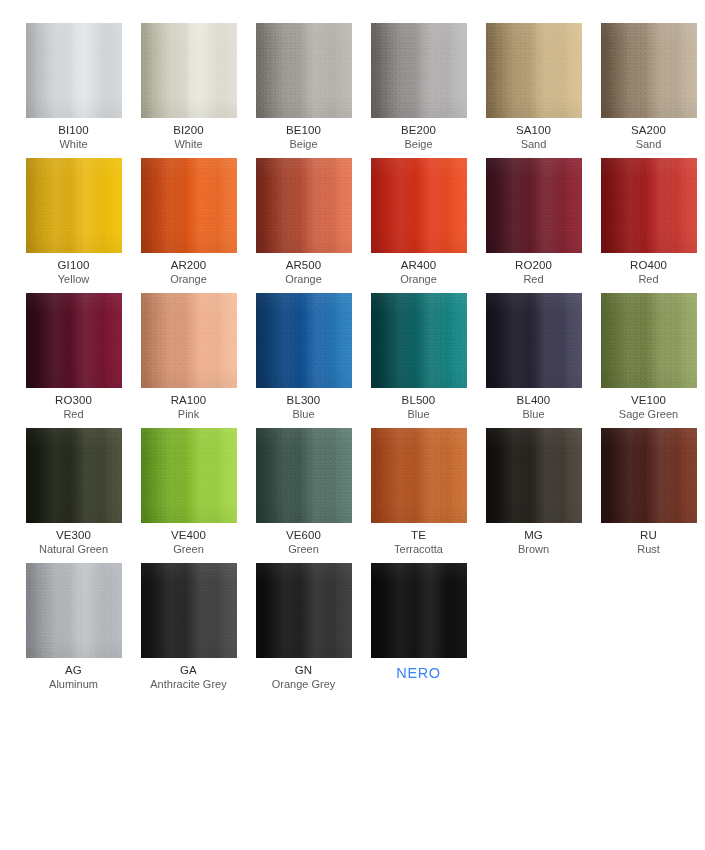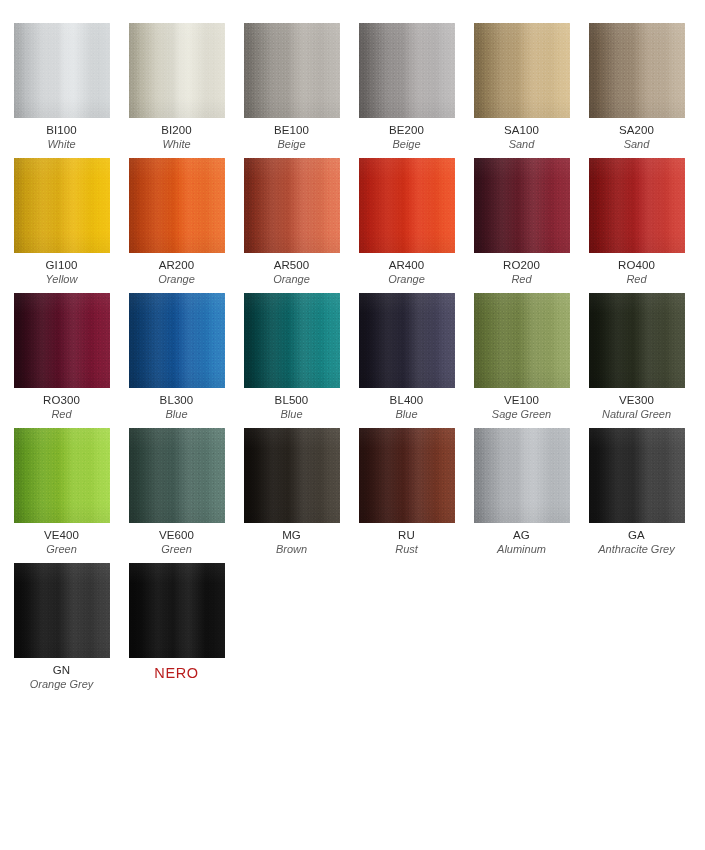--- a/index.html
+++ b/index.html
@@ -14,21 +14,21 @@
     font-family: "Liberation Sans", sans-serif;
     -webkit-font-smoothing: antialiased;
     overflow: hidden;
   }
 
   #swatch-grid {
     position: relative;
     width: 705px;
     height: 850px;
     box-sizing: border-box;
-    padding: 23px 0 0 4px;
+    padding: 23px 0 0 16px;
     display: grid;
     grid-template-columns: repeat(6, 115px);
     grid-auto-rows: 135px;
     align-content: start;
     justify-content: start;
   }
 
   .swatch-cell {
     width: 115px;
     height: 135px;
@@ -95,28 +95,27 @@
     white-space: nowrap;
   }
 
   .swatch-name {
     margin-top: 1px;
     font-size: 11px;
     line-height: 13px;
     color: #5b5b5b;
     text-align: center;
     white-space: nowrap;
-    font-style: italic;
   }
 
   
   .swatch-cell.solo .swatch-code {
     font-size: 14.5px;
     line-height: 17px;
-    color: #b91c1c;
+    color: #3b82f6;
     margin-top: 7px;
     letter-spacing: .6px;
   }
 </style>
 </head>
 <body>
 
 <div id="swatch-grid">
     <div class="swatch-cell">
       <div class="swatch-chip" style="background: linear-gradient(90deg, rgb(185, 188, 190) 0%, rgb(185, 188, 190) 6%, rgb(231, 234, 236) 52%, rgb(212, 216, 218) 88%, rgb(212, 216, 218) 100%);"></div>
@@ -177,20 +176,25 @@
       <div class="swatch-chip" style="background: linear-gradient(90deg, rgb(123, 18, 18) 0%, rgb(123, 18, 18) 6%, rgb(176, 34, 34) 52%, rgb(212, 67, 58) 88%, rgb(212, 67, 58) 100%);"></div>
       <div class="swatch-code">RO400</div>
       <div class="swatch-name">Red</div>
     </div>
     <div class="swatch-cell">
       <div class="swatch-chip" style="background: linear-gradient(90deg, rgb(45, 10, 22) 0%, rgb(45, 10, 22) 6%, rgb(98, 17, 42) 52%, rgb(125, 22, 51) 88%, rgb(125, 22, 51) 100%);"></div>
       <div class="swatch-code">RO300</div>
       <div class="swatch-name">Red</div>
     </div>
     <div class="swatch-cell">
+      <div class="swatch-chip" style="background: linear-gradient(90deg, rgb(188, 127, 94) 0%, rgb(188, 127, 94) 6%, rgb(234, 166, 132) 52%, rgb(246, 189, 155) 88%, rgb(246, 189, 155) 100%);"></div>
+      <div class="swatch-code">RA100</div>
+      <div class="swatch-name">Pink</div>
+    </div>
+    <div class="swatch-cell">
       <div class="swatch-chip" style="background: linear-gradient(90deg, rgb(13, 58, 104) 0%, rgb(13, 58, 104) 6%, rgb(19, 85, 155) 52%, rgb(43, 125, 190) 88%, rgb(43, 125, 190) 100%);"></div>
       <div class="swatch-code">BL300</div>
       <div class="swatch-name">Blue</div>
     </div>
     <div class="swatch-cell">
       <div class="swatch-chip" style="background: linear-gradient(90deg, rgb(5, 59, 60) 0%, rgb(5, 59, 60) 6%, rgb(14, 107, 108) 52%, rgb(26, 138, 138) 88%, rgb(26, 138, 138) 100%);"></div>
       <div class="swatch-code">BL500</div>
       <div class="swatch-name">Blue</div>
     </div>
     <div class="swatch-cell">
@@ -212,20 +216,25 @@
       <div class="swatch-chip" style="background: linear-gradient(90deg, rgb(93, 148, 32) 0%, rgb(93, 148, 32) 6%, rgb(140, 194, 47) 52%, rgb(165, 216, 74) 88%, rgb(165, 216, 74) 100%);"></div>
       <div class="swatch-code">VE400</div>
       <div class="swatch-name">Green</div>
     </div>
     <div class="swatch-cell">
       <div class="swatch-chip" style="background: linear-gradient(90deg, rgb(42, 63, 56) 0%, rgb(42, 63, 56) 6%, rgb(71, 97, 90) 52%, rgb(93, 123, 114) 88%, rgb(93, 123, 114) 100%);"></div>
       <div class="swatch-code">VE600</div>
       <div class="swatch-name">Green</div>
     </div>
     <div class="swatch-cell">
+      <div class="swatch-chip" style="background: linear-gradient(90deg, rgb(160, 67, 26) 0%, rgb(160, 67, 26) 6%, rgb(188, 92, 38) 52%, rgb(203, 111, 51) 88%, rgb(203, 111, 51) 100%);"></div>
+      <div class="swatch-code">TE</div>
+      <div class="swatch-name">Terracotta</div>
+    </div>
+    <div class="swatch-cell">
       <div class="swatch-chip" style="background: linear-gradient(90deg, rgb(18, 15, 12) 0%, rgb(18, 15, 12) 6%, rgb(44, 39, 33) 52%, rgb(74, 68, 59) 88%, rgb(74, 68, 59) 100%);"></div>
       <div class="swatch-code">MG</div>
       <div class="swatch-name">Brown</div>
     </div>
     <div class="swatch-cell">
       <div class="swatch-chip" style="background: linear-gradient(90deg, rgb(43, 19, 16) 0%, rgb(43, 19, 16) 6%, rgb(83, 36, 28) 52%, rgb(124, 58, 39) 88%, rgb(124, 58, 39) 100%);"></div>
       <div class="swatch-code">RU</div>
       <div class="swatch-name">Rust</div>
     </div>
     <div class="swatch-cell">

